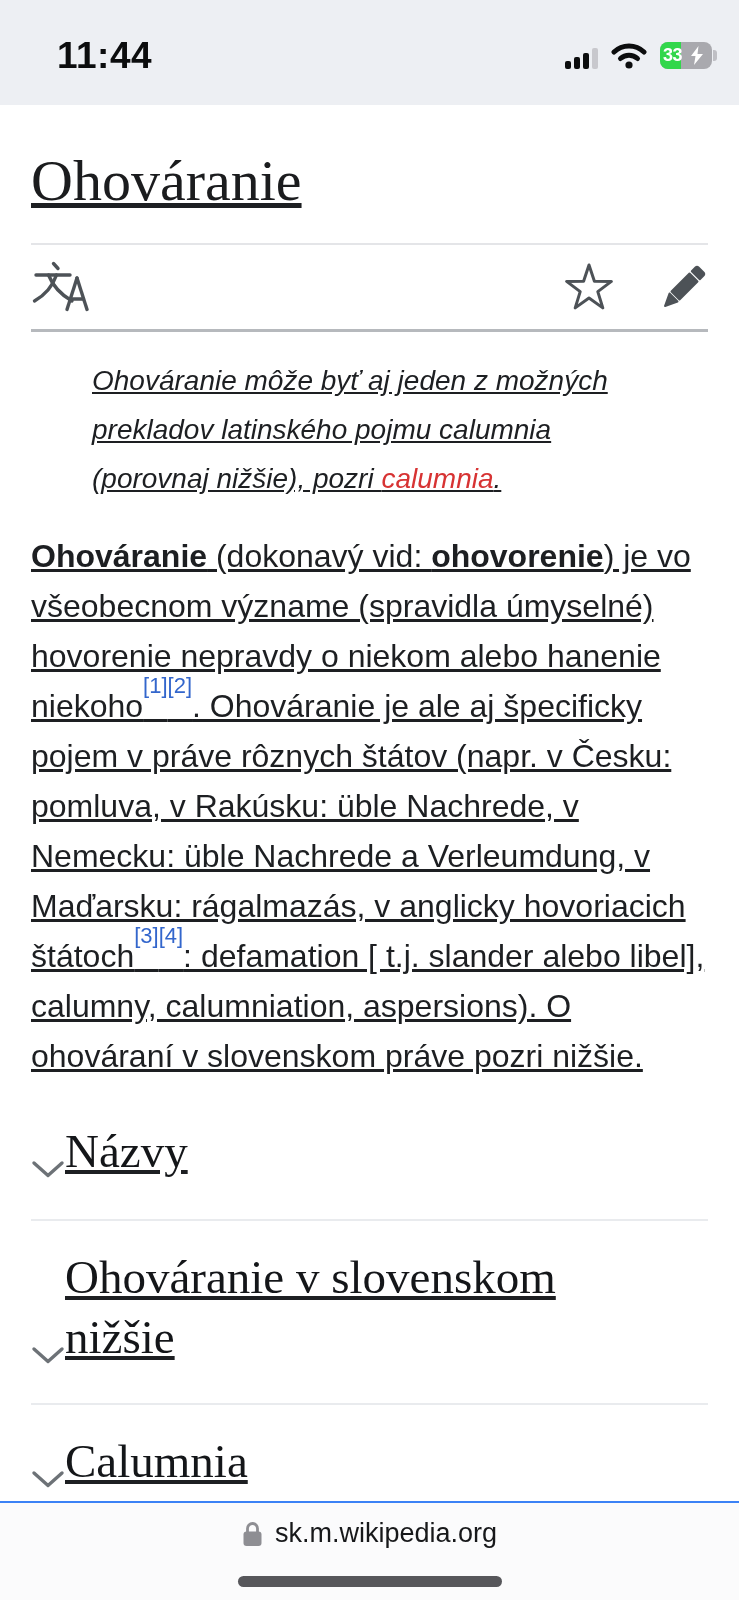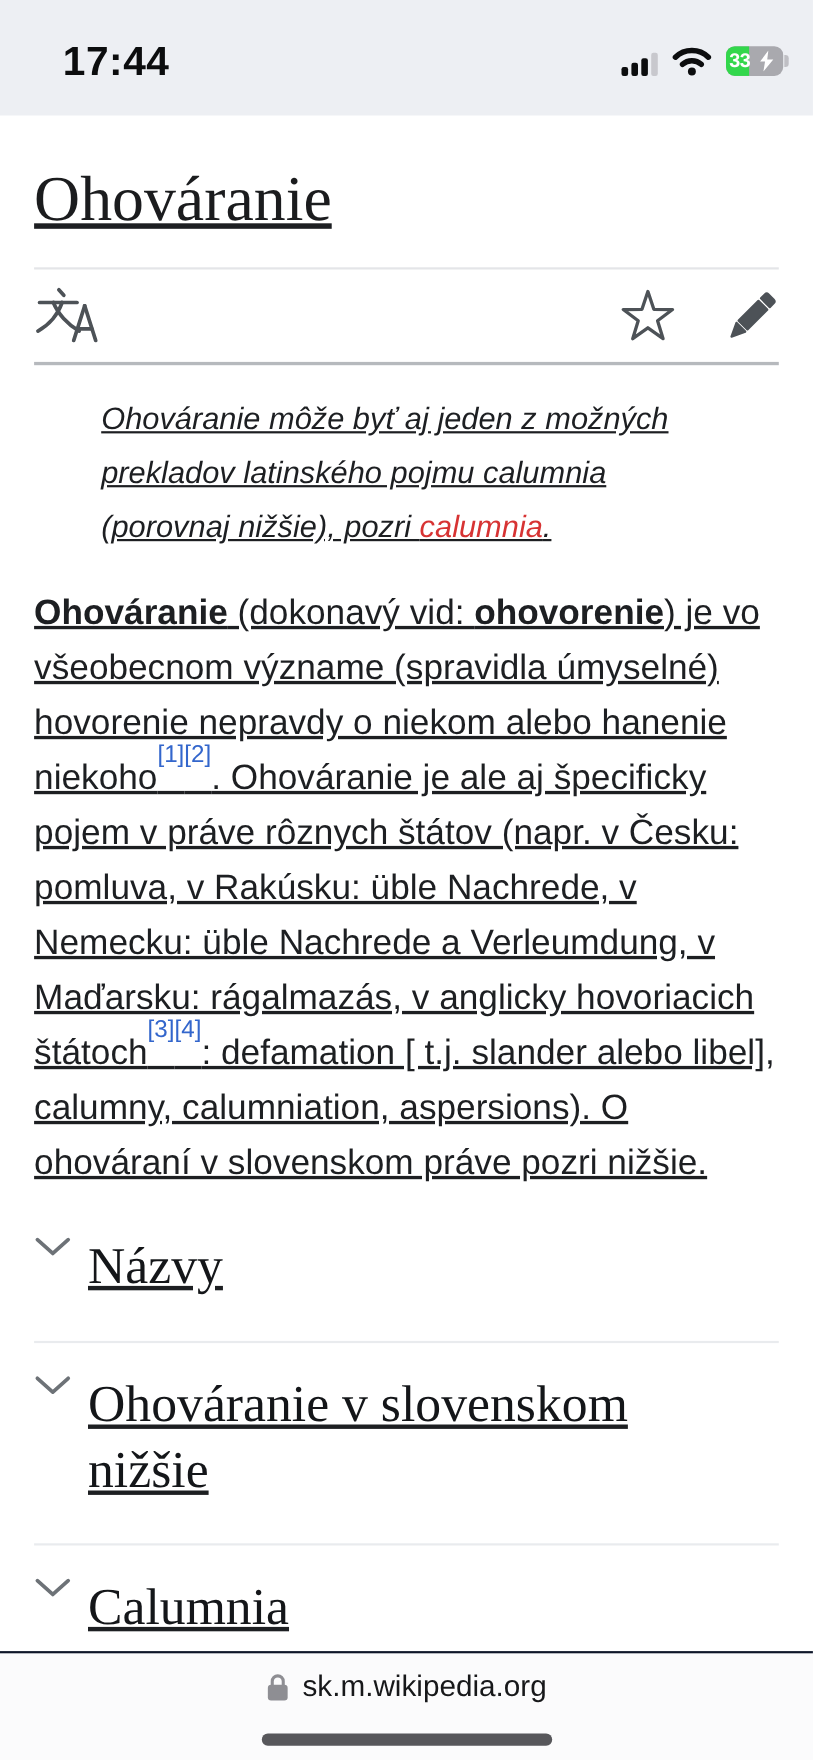--- a/index.html
+++ b/index.html
@@ -32,43 +32,43 @@
   .icon-btn{display:flex;align-items:center;justify-content:center;background:none;border:none;padding:0;cursor:pointer;}
   .rule-dark{border:none;border-top:3px solid #b6b9bd;margin:0;}
 
   .hatnote{margin:24px 36px 0 61px;font-style:italic;font-size:28px;line-height:49px;color:#1d1f22;}
   .intro{margin:28px 0 0 0;font-size:32px;line-height:50px;color:#1d1f22;}
   .intro strong,.hatnote strong{font-weight:700;}
   a.redlink{color:var(--red_link,#d73333);text-decoration:none;}
   sup.ref{font-size:22px;line-height:0;position:relative;top:-12px;letter-spacing:0;}
   sup.ref a{color:var(--blue_link,#3366cc);text-decoration:none;}
 
-  .section{display:flex;align-items:flex-start;gap:15px;margin:40px 0 0 0;cursor:pointer;}
+  .section{display:flex;align-items:flex-end;margin:40px 0 0 0;cursor:pointer;}
   .divider + .section{margin-top:26px;}
   .section .chev{flex:0 0 auto;position:relative;top:3px;}
   .section-title{font-family:"Liberation Serif",serif;font-weight:400;font-size:47px;line-height:60px;
                  color:#141619;max-width:560px;}
   .divider{border:none;border-top:2px solid #e9ebee;margin:38px 0 0 0;}
   .divider.d2{margin-top:36px;}
 
   
   .bottombar{position:absolute;left:0;right:0;bottom:0;height:97px;background:#fbfbfc;
-             border-top:2px solid #0f172a;}
+             border-top:2px solid #3b82f6;}
   .urlrow{display:flex;align-items:center;justify-content:center;gap:12px;margin-top:15px;}
   .url{font-size:27px;color:#17181a;}
   .home-indicator{position:absolute;left:50%;bottom:13px;transform:translateX(-50%);
                   width:264px;height:11px;border-radius:6px;background:#57575b;}
 </style>
 </head>
 <body>
 
 <div class="screen">
 
   <div class="statusbar">
-    <span class="time">17:44</span>
+    <span class="time">11:44</span>
     <span class="status-icons">
       <span class="sigbars">
         <i class="b1"></i>
           <i class="b2"></i>
           <i class="b3"></i>
           <i class="b4"></i>
       </span>
       <span style="display:flex;">
         <svg width="36" height="27" viewBox="0 0 36 27">
           <path d="M3 10 A21.5 21.5 0 0 1 33 10" fill="none" stroke="#0c0d0e" stroke-width="5" stroke-linecap="round"></path>

